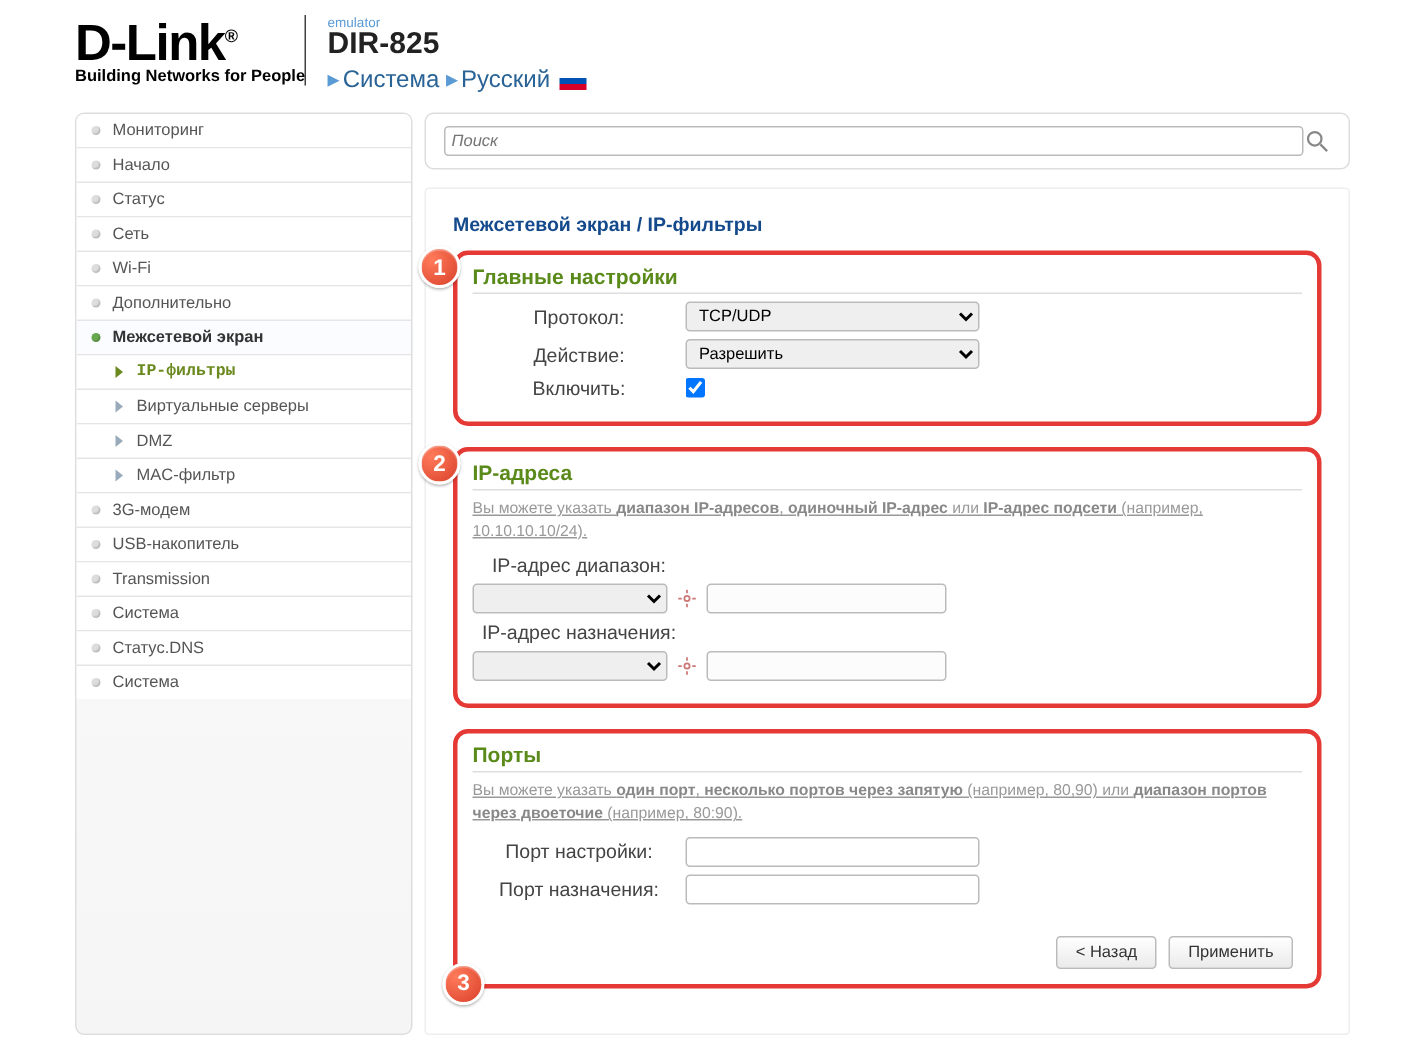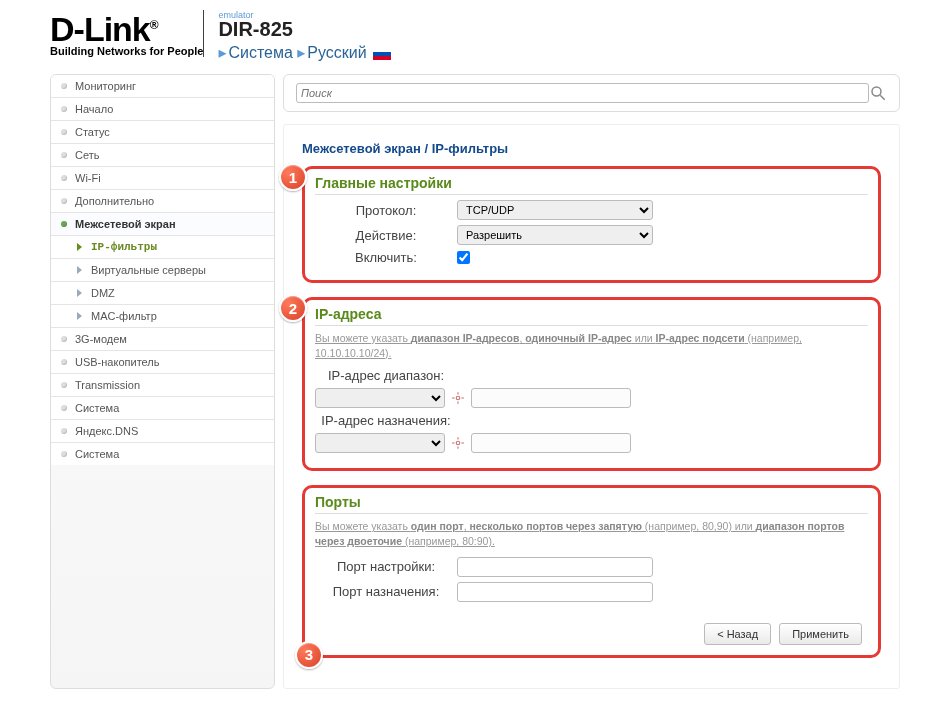--- a/index.html
+++ b/index.html
@@ -100,21 +100,21 @@
     <div class="nav-item">Дополнительно</div>
     <div class="nav-item selected">Межсетевой экран</div>
     <div class="nav-item sub-item active">IP-фильтры</div>
     <div class="nav-item sub-item">Виртуальные серверы</div>
     <div class="nav-item sub-item">DMZ</div>
     <div class="nav-item sub-item">MAC-фильтр</div>
     <div class="nav-item">3G-модем</div>
     <div class="nav-item">USB-накопитель</div>
     <div class="nav-item">Transmission</div>
     <div class="nav-item">Система</div>
-    <div class="nav-item">Яндекс.DNS</div>
+    <div class="nav-item">Статус.DNS</div>
     <div class="nav-item">Система</div>
   </div>
 
   <div class="main">
     <div class="search-box">
       <input type="text" placeholder="Поиск" style="">
       <svg class="search-icon" viewBox="0 0 24 24" fill="none" stroke="#888" stroke-width="2">
           <circle cx="10" cy="10" r="6"></circle>
           <line x1="15" y1="15" x2="21" y2="21"></line>
         </svg>

